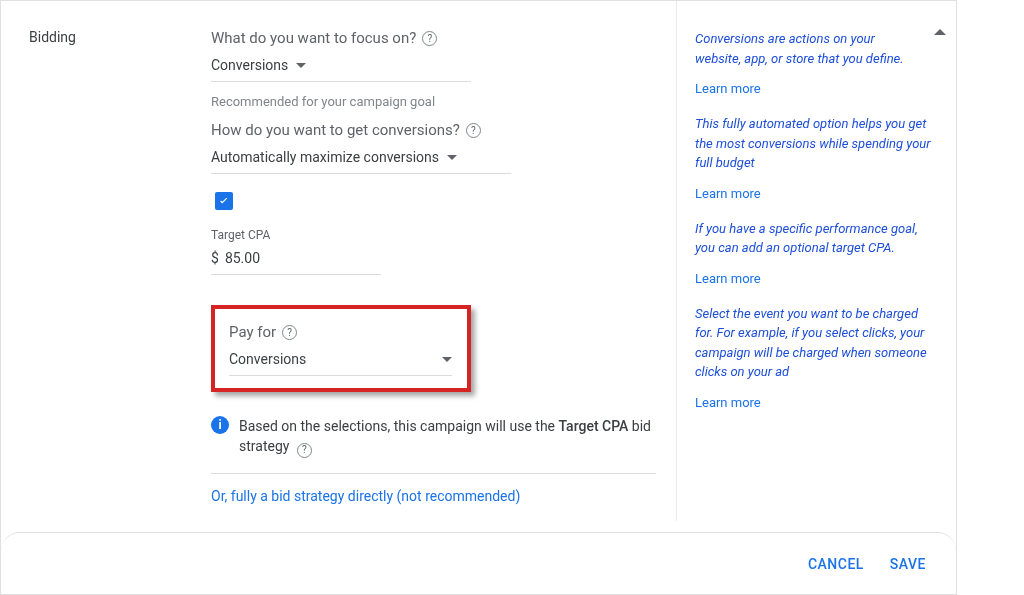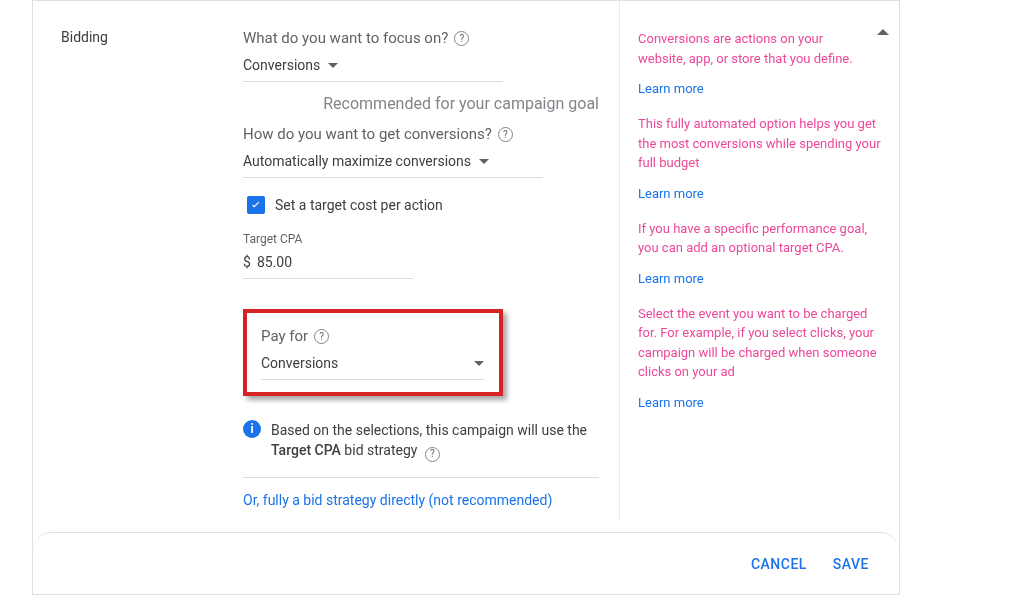--- a/index.html
+++ b/index.html
@@ -1,45 +1,45 @@
 <!DOCTYPE html>
 <html><head>
 <meta charset="utf-8">
 <style>
   * { box-sizing: border-box; }
   html, body { margin: 0; padding: 0; font-family: Roboto, Arial, sans-serif; background: #fff; }
-  .container { width: 868px; height: 595px; position: relative; border: 1px solid #e0e0e0; margin-left: 32px; }
+  .container { width: 957px; height: 595px; position: relative; border: 1px solid #e0e0e0; }
   .main-area { display: flex; height: 520px; }
   .left-col { width: 210px; padding: 28px 0 0 28px; }
   .section-title { font-size: 14px; color: #3c4043; font-weight: 400; }
   .center-col { flex: 1; padding: 28px 20px 0 0; max-width: 500px; }
   .label-row { display: flex; align-items: center; gap: 6px; margin-bottom: 6px; }
   .label-text { font-size: 15px; color: #5f6368; }
   .help-icon { display: inline-flex; width: 15px; height: 15px; border: 1px solid #80868b; border-radius: 50%; align-items: center; justify-content: center; font-size: 10px; color: #5f6368; }
   .select-line { display: flex; align-items: center; gap: 8px; border-bottom: 1px solid #dadce0; padding: 4px 0 8px 0; margin-bottom: 12px; max-width: 260px; }
   .select-line.wide { max-width: 420px; justify-content: space-between; }
   .select-value { font-size: 14px; color: #3c4043; }
   .caret { width: 0; height: 0; border-left: 5px solid transparent; border-right: 5px solid transparent; border-top: 5px solid #5f6368; }
-  .rec-text { font-size: 16px; color: #80868b; margin: 0 0 12px 0; text-align: right; }
+  .rec-text { font-size: 13px; color: #80868b; margin: 0 0 12px 0; }
   .checkbox-row { display: flex; align-items: center; gap: 10px; margin: 18px 0 18px 4px; }
   .checkbox { width: 18px; height: 18px; background: #1a73e8; border-radius: 2px; display: flex; align-items: center; justify-content: center; }
   .checkbox svg { width: 14px; height: 14px; }
   .check-label { font-size: 14px; color: #3c4043; }
   .field-label { font-size: 12px; color: #5f6368; margin-bottom: 4px; }
   .input-line { display: flex; align-items: center; gap: 6px; border-bottom: 1px solid #dadce0; padding: 4px 0 8px 0; max-width: 170px; font-size: 14px; color: #3c4043; }
   .highlight-box { border: 4px solid #d62424; padding: 14px 15px 6px 14px; margin: 30px 0 4px 0; width: 260px; box-shadow: 4px 4px 5px rgba(0,0,0,0.35); }
   .info-row { display: flex; gap: 10px; margin: 24px 0 14px 0; border-bottom: 1px solid #dadce0; padding-bottom: 16px; }
   .info-icon { width: 18px; height: 18px; background: #1a73e8; border-radius: 50%; display: flex; align-items: center; justify-content: center; color: #fff; font-size: 12px; font-weight: bold; flex-shrink: 0; }
   .info-text { font-size: 14px; color: #3c4043; line-height: 1.45; }
   .info-text b { font-weight: 500; }
   .alt-link { font-size: 14px; color: #1a73e8; cursor: pointer; }
   .right-col { width: 280px; border-left: 1px solid #e8eaed; padding: 28px 18px 0 18px; position: relative; margin-left: auto; }
   .right-col .collapse { position: absolute; top: 28px; right: 10px; }
   .collapse .caret-up { width: 0; height: 0; border-left: 6px solid transparent; border-right: 6px solid transparent; border-bottom: 6px solid #5f6368; }
-  .help-block { font-size: 13px; color: #ec4899; line-height: 1.5; margin-bottom: 10px; }
+  .help-block { font-size: 13px; color: #1d4ed8; line-height: 1.5; margin-bottom: 10px; font-style: italic; }
   .learn-more { font-size: 13px; color: #1a73e8; margin-bottom: 18px; display: inline-block; cursor: pointer; }
   .footer { position: absolute; bottom: 0; left: 0; right: 0; height: 62px; border-top: 1px solid #e0e0e0; display: flex; align-items: center; justify-content: flex-end; gap: 26px; padding: 0 30px; border-radius: 19px; }
   .footer-btn { font-size: 14px; font-weight: 500; letter-spacing: 0.5px; color: #1a73e8; cursor: pointer; text-transform: uppercase; }
 </style>
 </head>
 <body>
 
 <div class="container">
   <div class="main-area">
 
@@ -67,21 +67,20 @@
         <span class="select-value">Automatically maximize conversions</span>
         <span class="caret"></span>
       </div>
 
       <div class="checkbox-row">
         <div class="checkbox">
           <svg viewBox="0 0 24 24">
               <path fill="#fff" d="M9 16.2l-3.5-3.5 1.4-1.4L9 13.4l7.1-7.1 1.4 1.4z"></path>
             </svg>
         </div>
-        <span class="check-label">Set a target cost per action</span>
       </div>
 
       <div class="field-label">Target CPA</div>
       <div class="input-line">
         <span>$</span>
         <span>85.00</span>
       </div>
 
       <div class="highlight-box">
         <div class="label-row">

